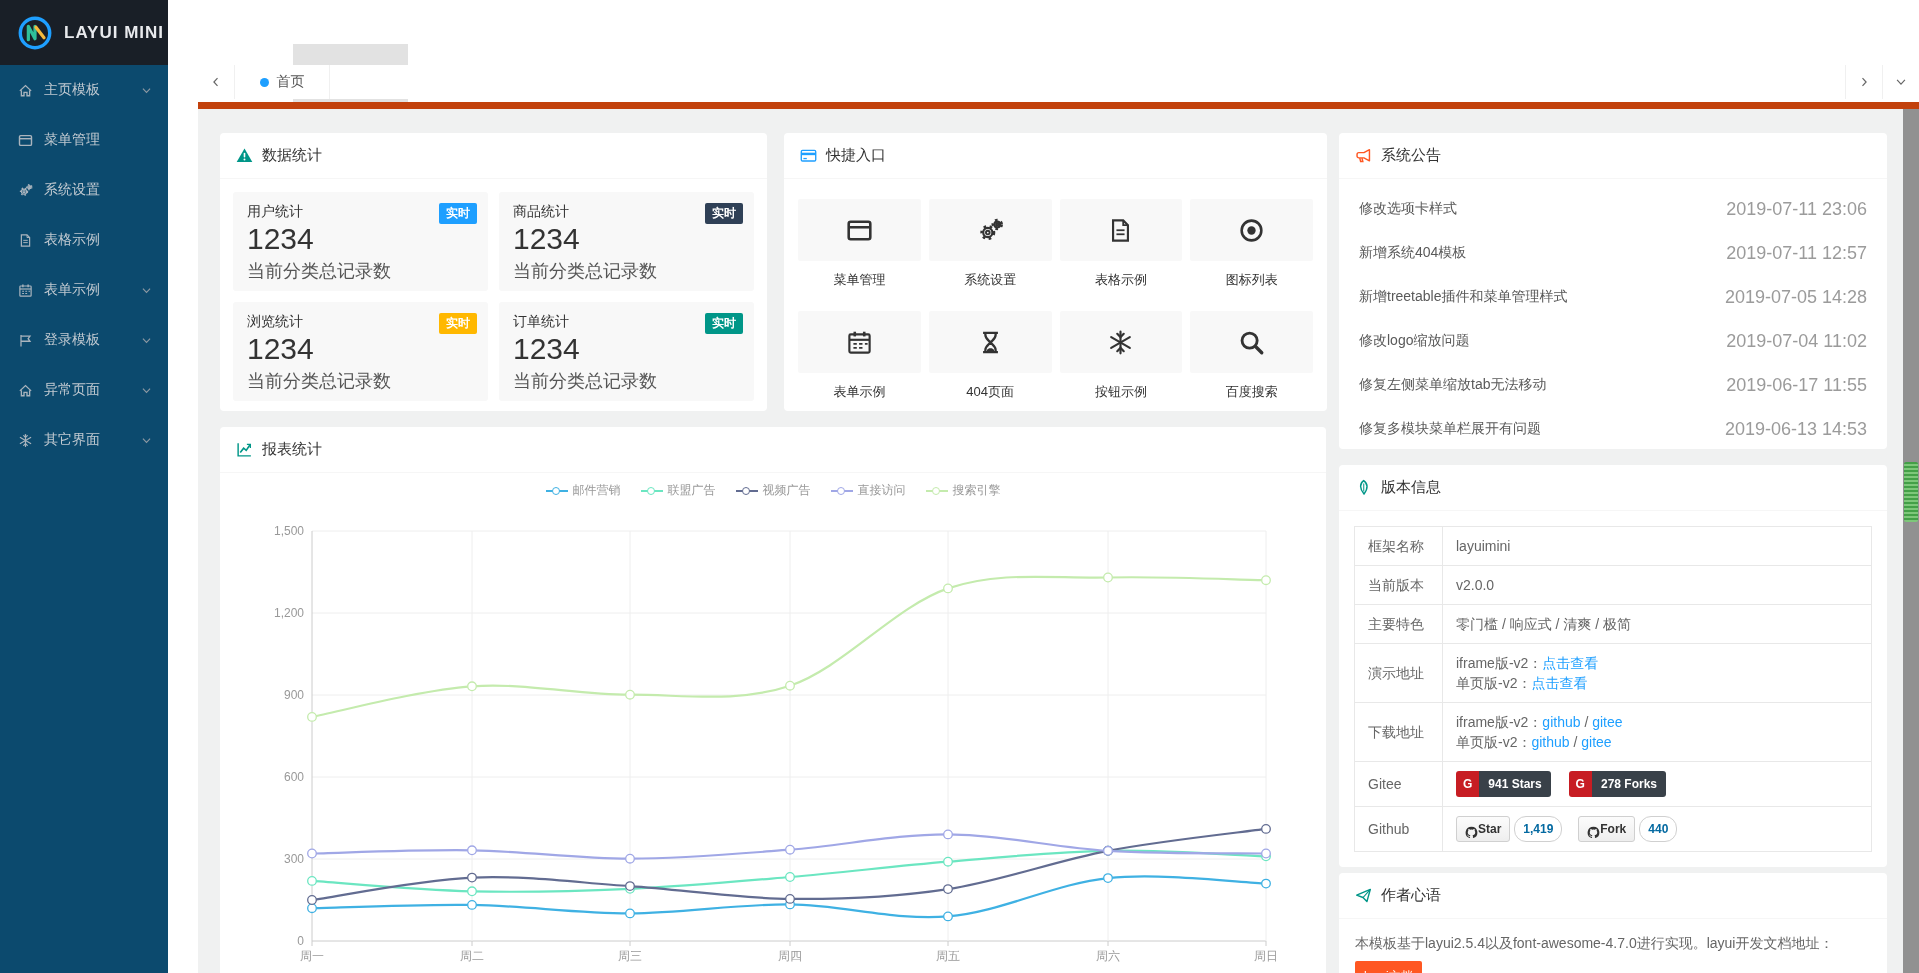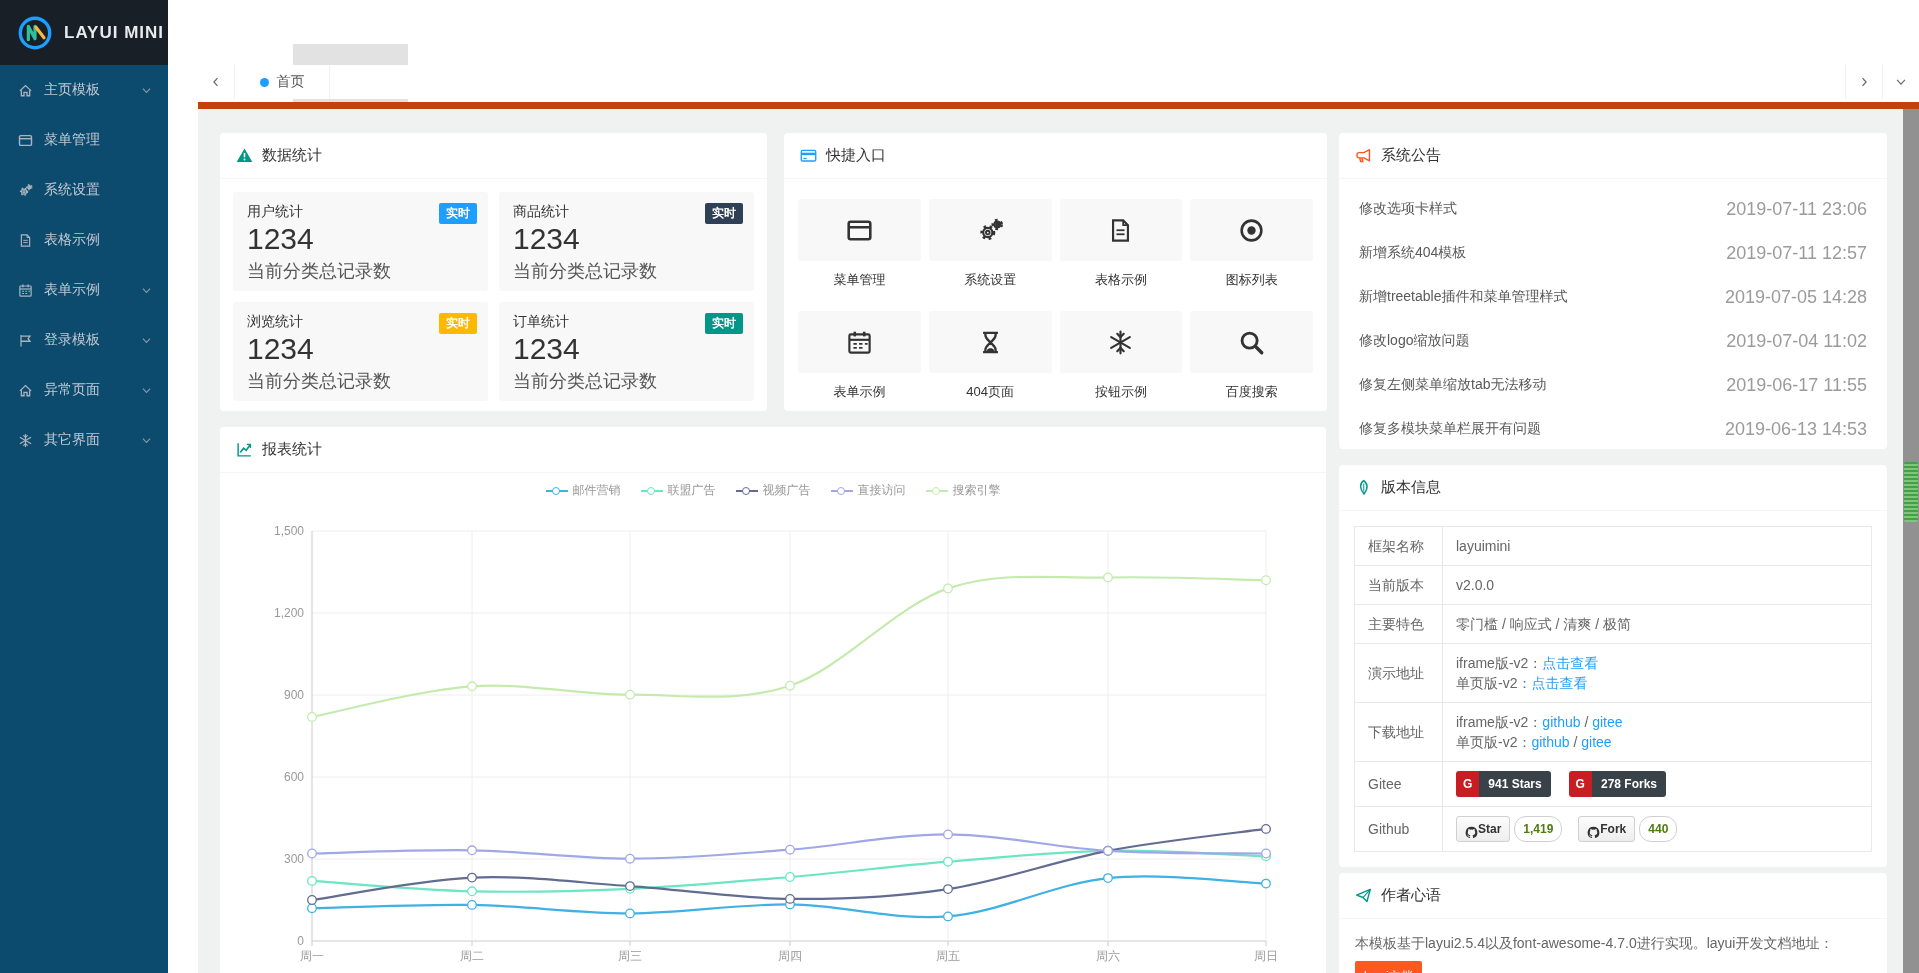--- a/index.html
+++ b/index.html
@@ -86,21 +86,21 @@
   #ver-table { margin:15px; border:1px solid #e8e8e8; border-bottom:none; width:calc(100% - 30px); border-collapse:collapse; }
   #ver-table td { border-bottom:1px solid #e8e8e8; padding:9px 13px; font-size:14px; color:#666; line-height:20px; vertical-align:middle; }
   #ver-table td.lbl { width:88px; border-right:1px solid #e8e8e8; }
   #ver-table a { color:#1E9FFF; text-decoration:none; cursor:pointer; }
   .gitee-badge { display:inline-flex; margin-right:14px; font-size:12px; font-weight:bold; border-radius:3px; overflow:hidden; vertical-align:middle; cursor:pointer; }
   .gitee-badge .g { background:#c71d23; color:#fff; padding:3px 7px; }
   .gitee-badge .t { background:#394149; color:#fff; padding:3px 9px; }
   .gh-group { display:inline-flex; align-items:center; margin-right:12px; vertical-align:middle; }
   .gh-btn { display:inline-flex; align-items:flex-end; border:1px solid #d0d0d0; background:linear-gradient(#fcfcfc,#eee); border-radius:3px; padding:2px 8px; font-size:12px; font-weight:bold; color:#333; cursor:pointer; }
   .gh-btn .ic { width:13px; height:13px; color:#333; }
-  .gh-count { border:1px solid #d0d0d0; background:#fff; border-radius:12px; padding:2px 8px; font-size:12px; font-weight:bold; color:#4d7c0f; margin-left:4px; cursor:pointer; }
+  .gh-count { border:1px solid #d0d0d0; background:#fff; border-radius:12px; padding:2px 8px; font-size:12px; font-weight:bold; color:#0369a1; margin-left:4px; cursor:pointer; }
 
   
   #card-author { left:1141px; top:767px; width:548px; height:280px; }
   #author-body { padding:12px 16px; font-size:14px; color:#666; line-height:25px; }
   .btn-orange { display:inline-block; background:#FF5722; color:#fff; font-size:12px; padding:3px 9px; border-radius:2px; margin:5px 0; cursor:pointer; }
 
   
   #scrollbar { position:absolute; right:0; top:0; width:16px; height:874px; background:#919191; }
   #scroll-thumb { position:absolute; left:1px; right:1px; top:356px; height:60px; border-radius:2px;
       background:repeating-linear-gradient(180deg,#43a047 0px,#43a047 2px,#7ec77a 2px,#7ec77a 4px); cursor:pointer; }

